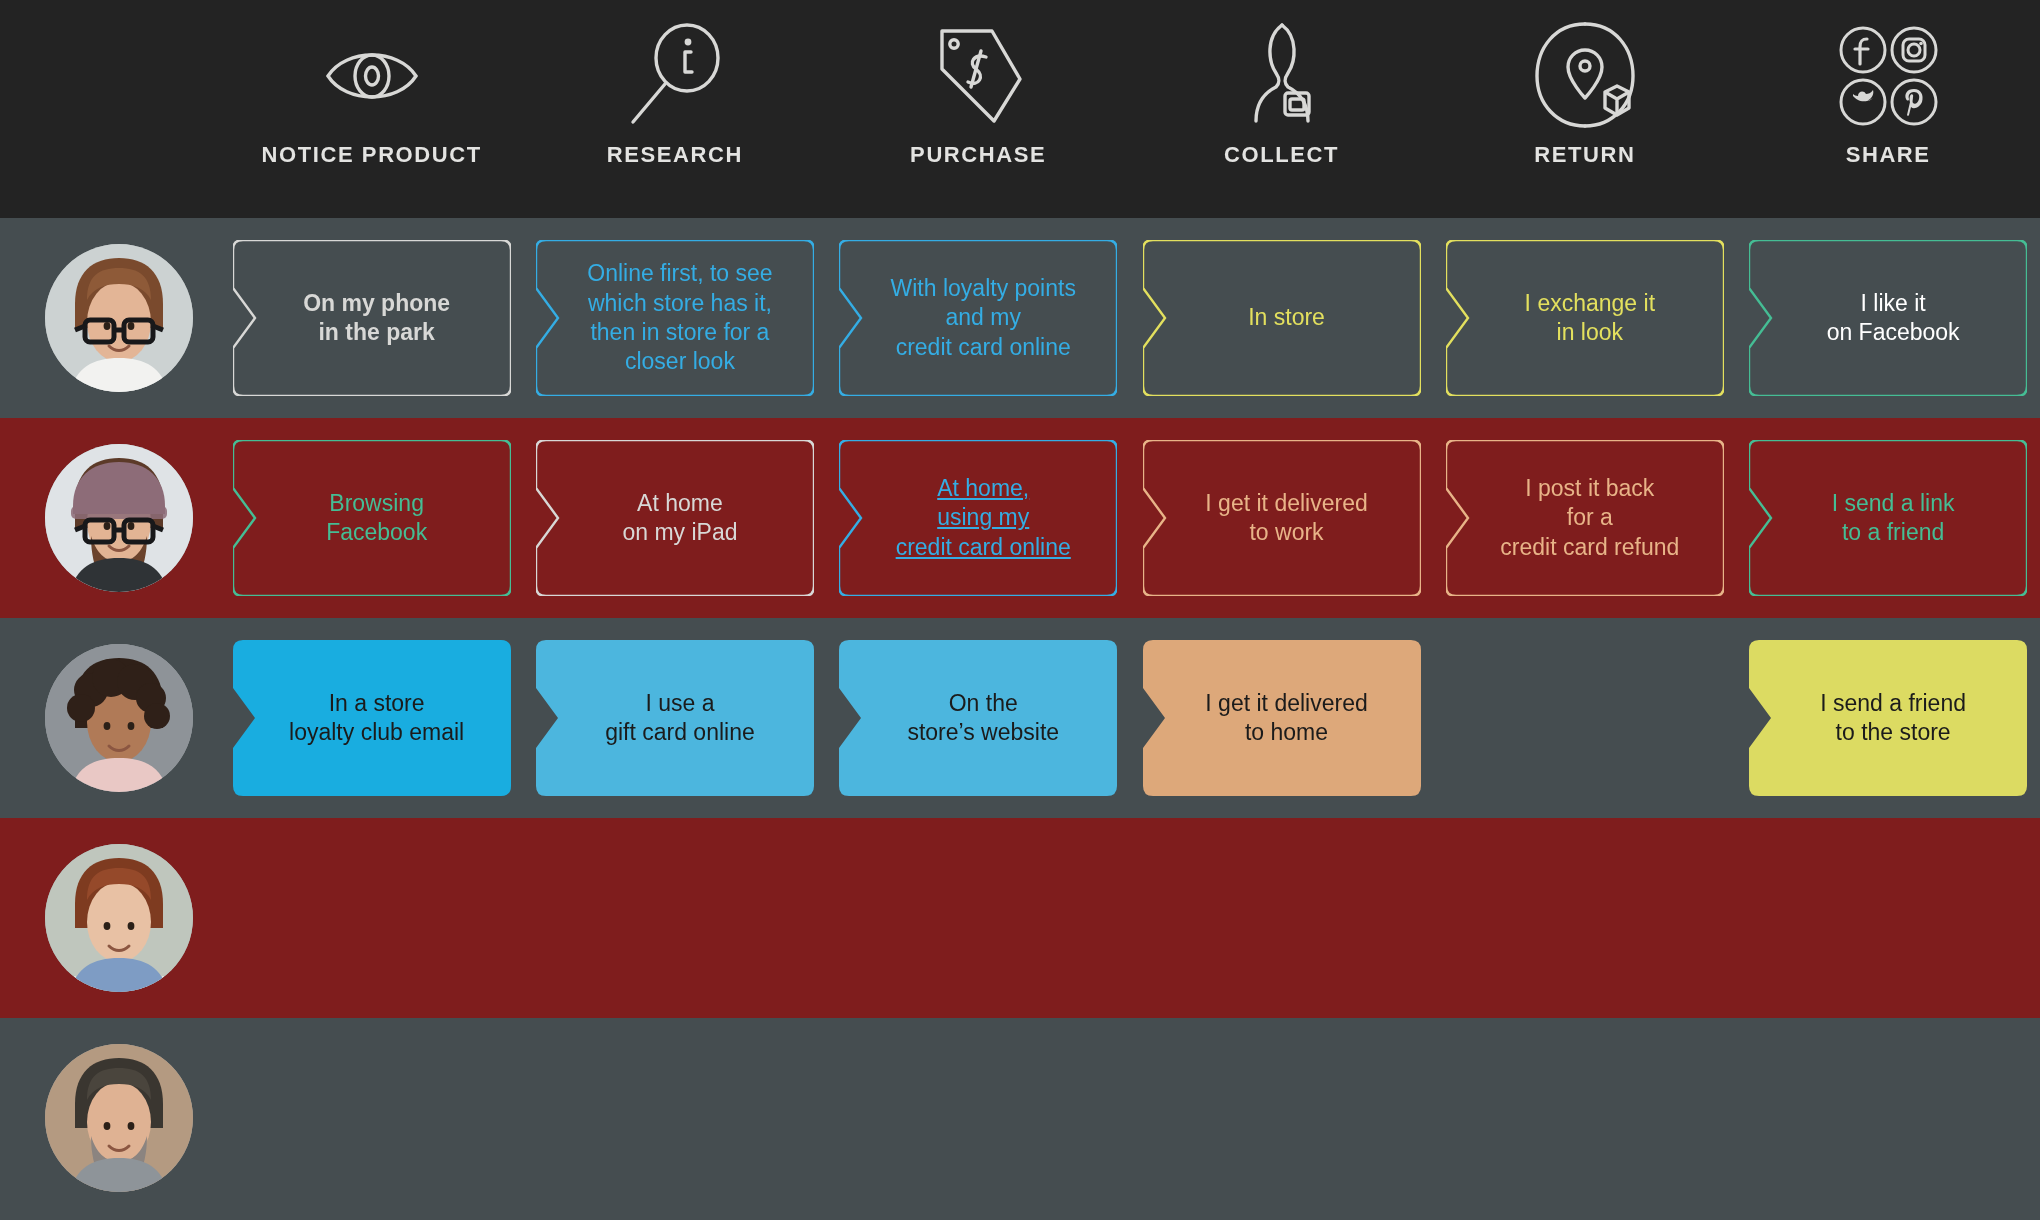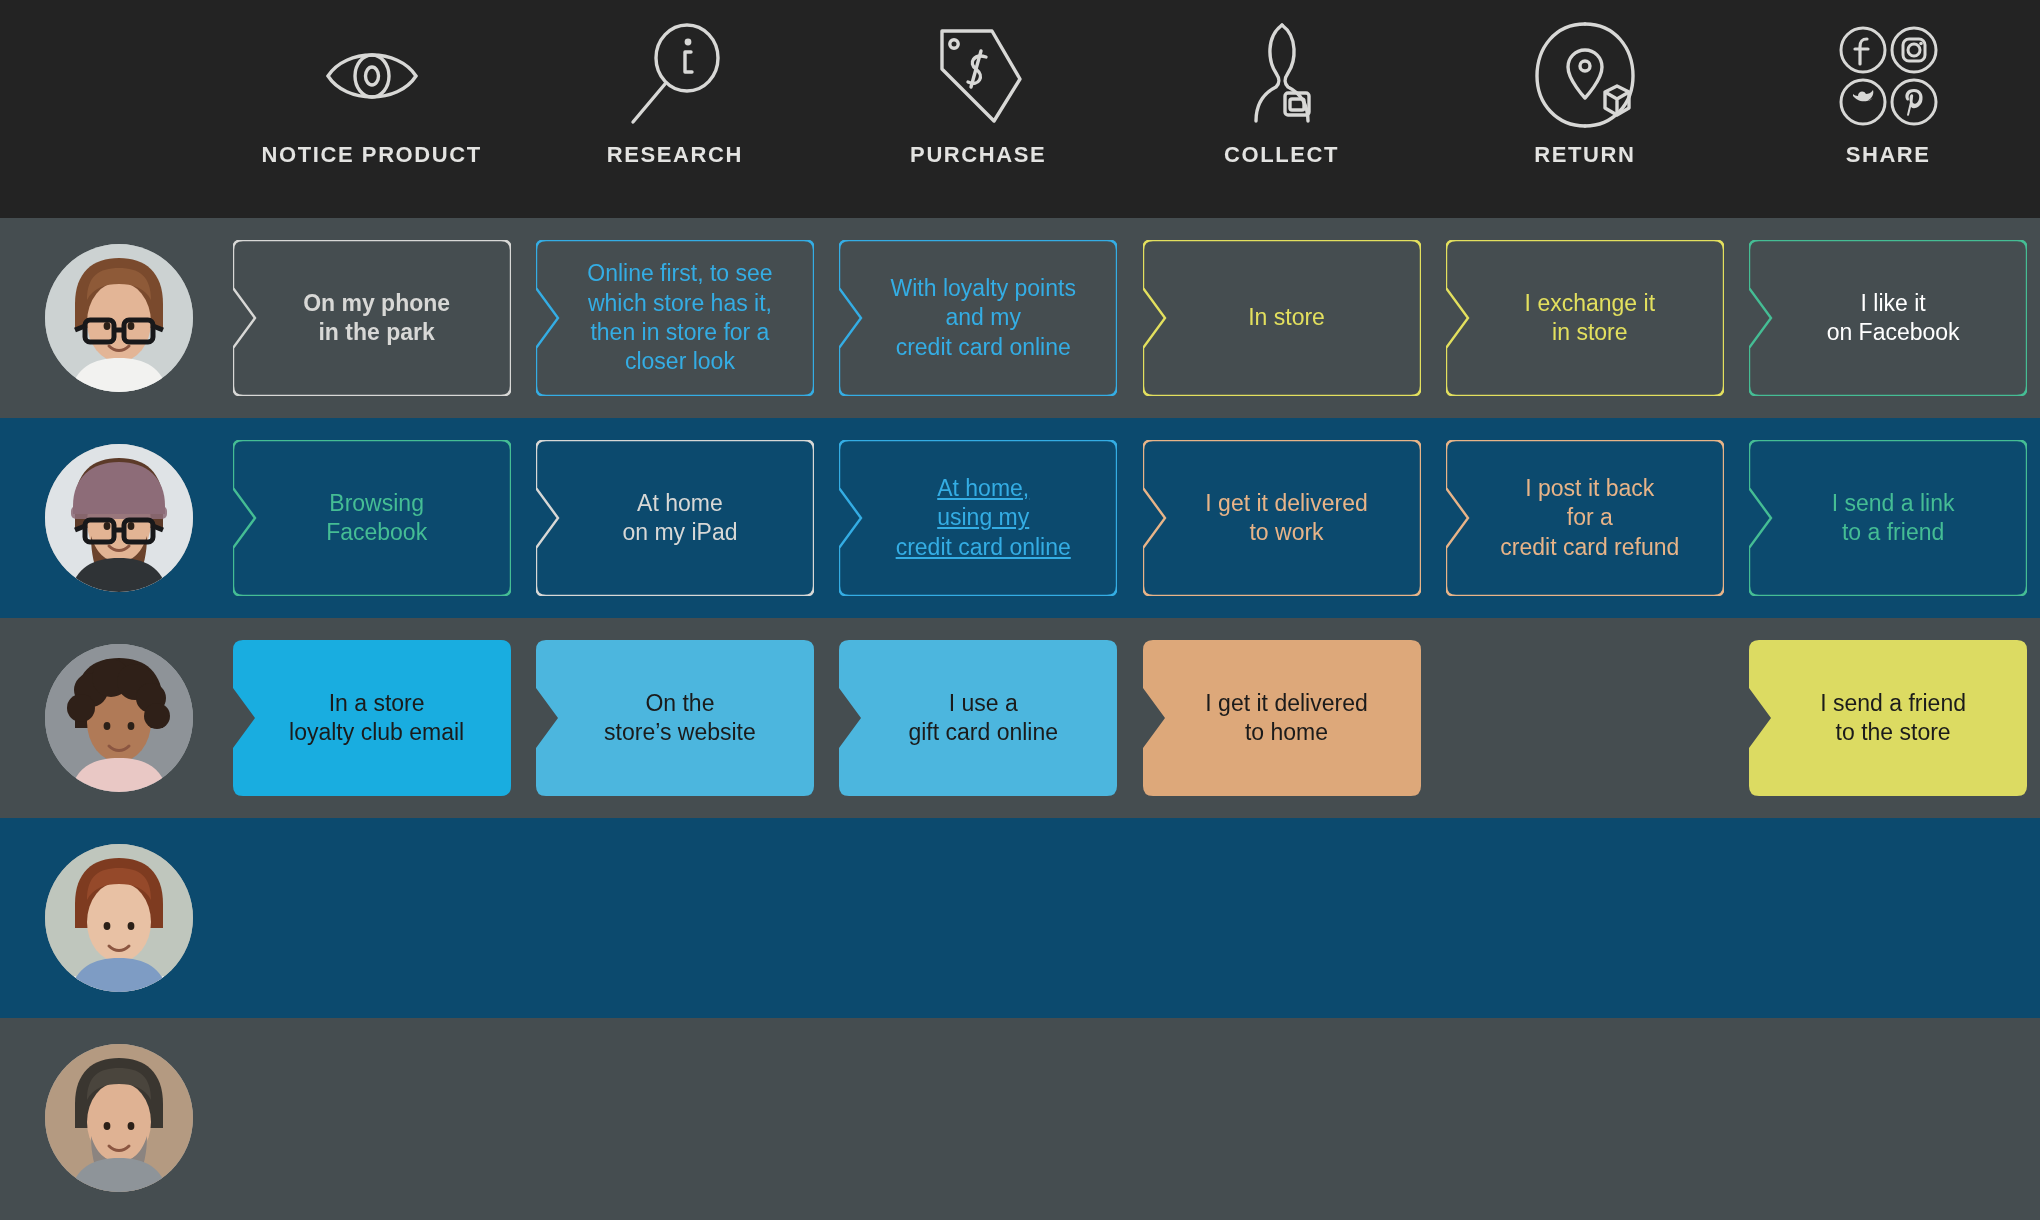--- a/index.html
+++ b/index.html
@@ -44,21 +44,21 @@
     white-space:nowrap;
     margin-top:6px;
   }
 
   
   .row {
     position:absolute; left:0; width:2040px;
     height:200px;
   }
   .row.band-a { background:#454d50; }
-  .row.band-b { background:#0c4a6e; }
+  .row.band-b { background:#7f1d1d; }
 
   .row-1 { top:218px; }
   .row-2 { top:418px; }
   .row-3 { top:618px; }
   .row-4 { top:818px; }
   .row-5 { top:1018px; height:202px; }
 
   
   .avatar {
     position:absolute;
@@ -234,21 +234,21 @@
           </div>
           <div class="cell">
             <div class="card outline"><svg class="shape" viewBox="0 0 278 156" preserveAspectRatio="none">
     <path d="M 10 0 L 268 0 Q 278 0 278 10 L 278 146 Q 278 156 268 156 L 10 156 Q 0 156 0 146 L 0 108 L 22 78 L 0 48 L 0 10 Q 0 0 10 0 Z" fill="none" stroke="#e3e05e" stroke-width="2.4"></path>
   </svg><span class="txt" style="color: rgb(227, 224, 94);">In store</span></div>
           </div>
           <div class="cell">
             <div class="card outline"><svg class="shape" viewBox="0 0 278 156" preserveAspectRatio="none">
     <path d="M 10 0 L 268 0 Q 278 0 278 10 L 278 146 Q 278 156 268 156 L 10 156 Q 0 156 0 146 L 0 108 L 22 78 L 0 48 L 0 10 Q 0 0 10 0 Z" fill="none" stroke="#e3e05e" stroke-width="2.4"></path>
   </svg><span class="txt" style="color: rgb(227, 224, 94);">I exchange it
-in store</span></div>
+in look</span></div>
           </div>
           <div class="cell">
             <div class="card outline"><svg class="shape" viewBox="0 0 278 156" preserveAspectRatio="none">
     <path d="M 10 0 L 268 0 Q 278 0 278 10 L 278 146 Q 278 156 268 156 L 10 156 Q 0 156 0 146 L 0 108 L 22 78 L 0 48 L 0 10 Q 0 0 10 0 Z" fill="none" stroke="#45bd94" stroke-width="2.4"></path>
   </svg><span class="txt" style="color: #ffffff;">I like it
 on Facebook</span></div>
           </div>
         </div>
       </div>
       <div class="row row-2 band-b">
@@ -339,28 +339,28 @@
         <div class="track">
           <div class="cell">
             <div class="card filled"><svg class="shape" viewBox="0 0 278 156" preserveAspectRatio="none">
     <path d="M 10 0 L 268 0 Q 278 0 278 10 L 278 146 Q 278 156 268 156 L 10 156 Q 0 156 0 146 L 0 108 L 22 78 L 0 48 L 0 10 Q 0 0 10 0 Z" fill="#19ade0" stroke="none" stroke-width="2.4"></path>
   </svg><span class="txt">In a store
 loyalty club email</span></div>
           </div>
           <div class="cell">
             <div class="card filled"><svg class="shape" viewBox="0 0 278 156" preserveAspectRatio="none">
     <path d="M 10 0 L 268 0 Q 278 0 278 10 L 278 146 Q 278 156 268 156 L 10 156 Q 0 156 0 146 L 0 108 L 22 78 L 0 48 L 0 10 Q 0 0 10 0 Z" fill="#4cb6de" stroke="none" stroke-width="2.4"></path>
+  </svg><span class="txt">I use a
+gift card online</span></div>
+          </div>
+          <div class="cell">
+            <div class="card filled"><svg class="shape" viewBox="0 0 278 156" preserveAspectRatio="none">
+    <path d="M 10 0 L 268 0 Q 278 0 278 10 L 278 146 Q 278 156 268 156 L 10 156 Q 0 156 0 146 L 0 108 L 22 78 L 0 48 L 0 10 Q 0 0 10 0 Z" fill="#4cb6de" stroke="none" stroke-width="2.4"></path>
   </svg><span class="txt">On the
 store’s website</span></div>
-          </div>
-          <div class="cell">
-            <div class="card filled"><svg class="shape" viewBox="0 0 278 156" preserveAspectRatio="none">
-    <path d="M 10 0 L 268 0 Q 278 0 278 10 L 278 146 Q 278 156 268 156 L 10 156 Q 0 156 0 146 L 0 108 L 22 78 L 0 48 L 0 10 Q 0 0 10 0 Z" fill="#4cb6de" stroke="none" stroke-width="2.4"></path>
-  </svg><span class="txt">I use a
-gift card online</span></div>
           </div>
           <div class="cell">
             <div class="card filled"><svg class="shape" viewBox="0 0 278 156" preserveAspectRatio="none">
     <path d="M 10 0 L 268 0 Q 278 0 278 10 L 278 146 Q 278 156 268 156 L 10 156 Q 0 156 0 146 L 0 108 L 22 78 L 0 48 L 0 10 Q 0 0 10 0 Z" fill="#dda87a" stroke="none" stroke-width="2.4"></path>
   </svg><span class="txt">I get it delivered
 to home</span></div>
           </div>
           <div class="cell empty"></div>
           <div class="cell">
             <div class="card filled"><svg class="shape" viewBox="0 0 278 156" preserveAspectRatio="none">

